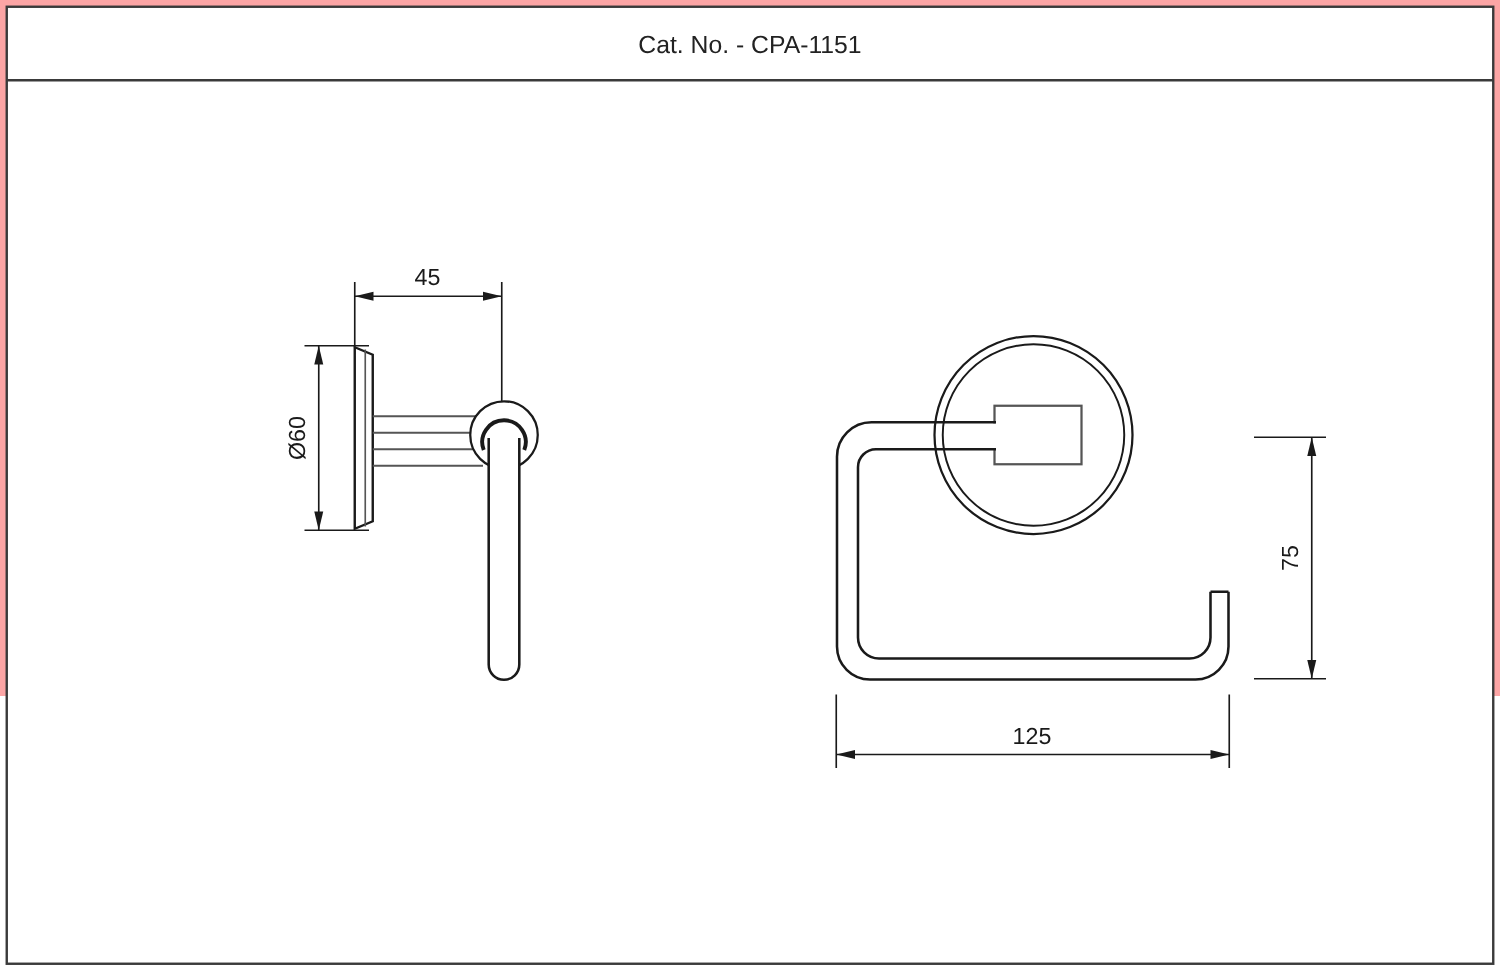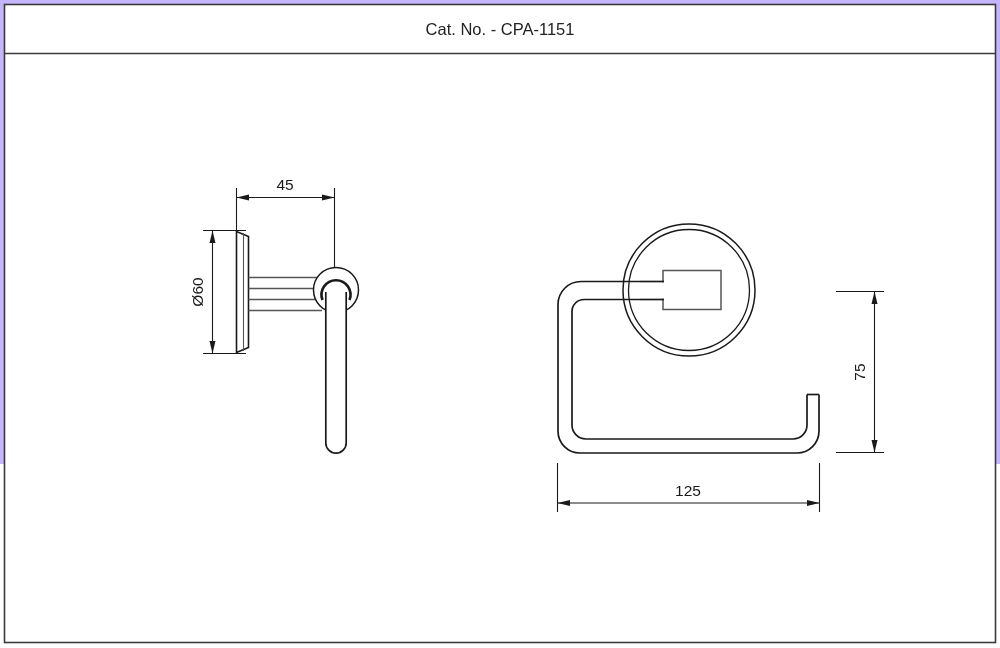--- a/index.html
+++ b/index.html
@@ -10,21 +10,21 @@
   body {
     width: 1000px;
     height: 648px;
     font-family: "Liberation Sans", sans-serif;
     overflow: hidden;
   }
   #drawing-sheet {
     position: relative;
     width: 1000px;
     height: 464px;
-    background: #c4b5fd;
+    background: #fca5a5;
   }
   #drawing-sheet svg {
     display: block;
   }
   .title-text {
     font-family: "Liberation Sans", sans-serif;
     font-size: 16.5px;
     fill: #222222;
   }
   .dim-text {

